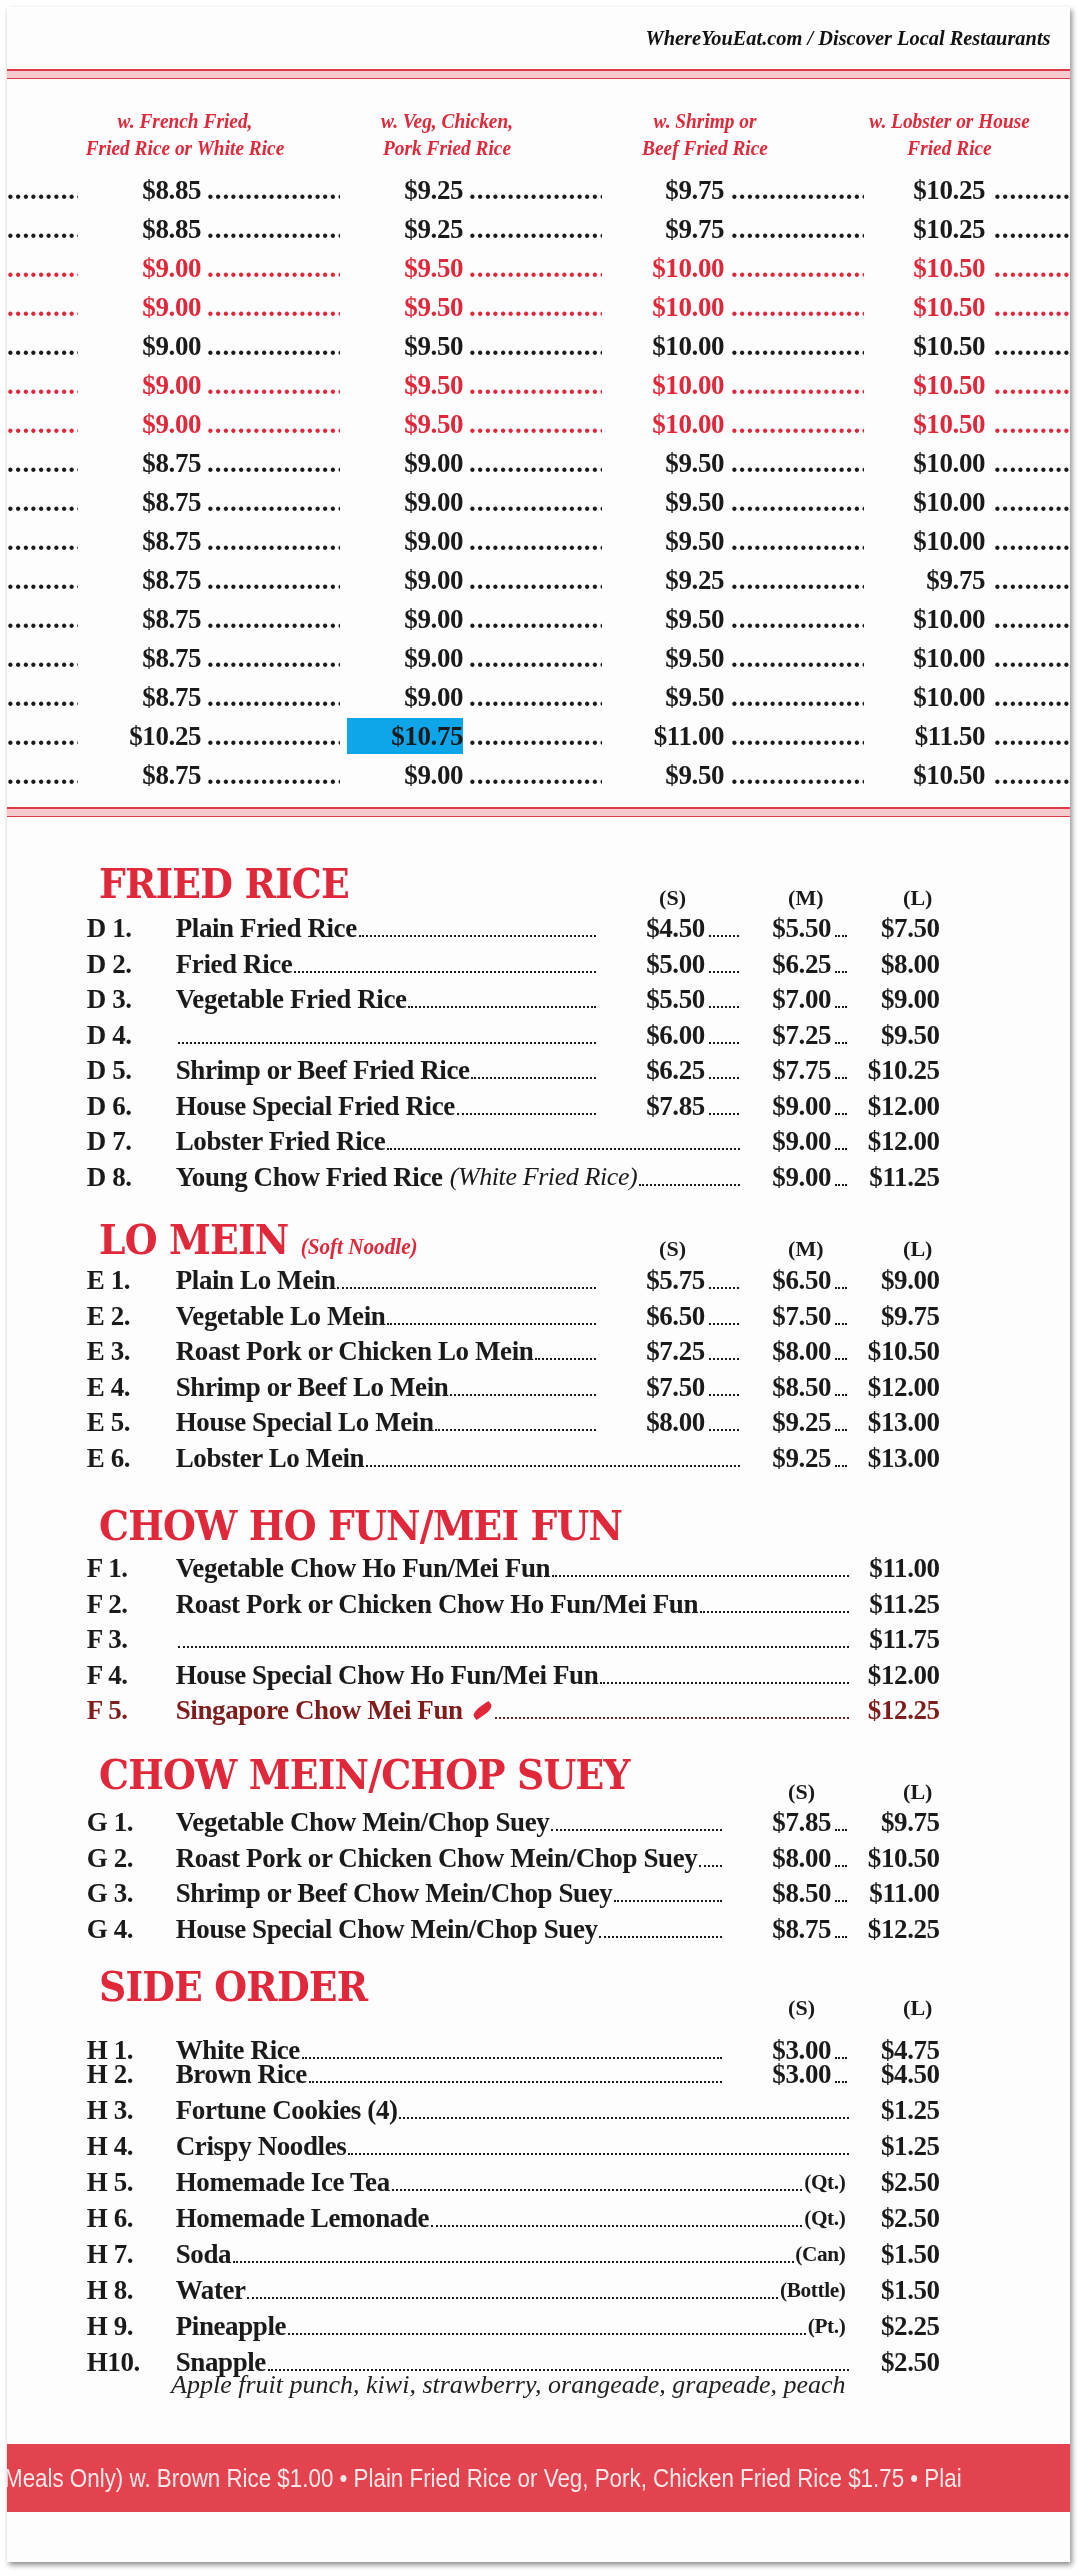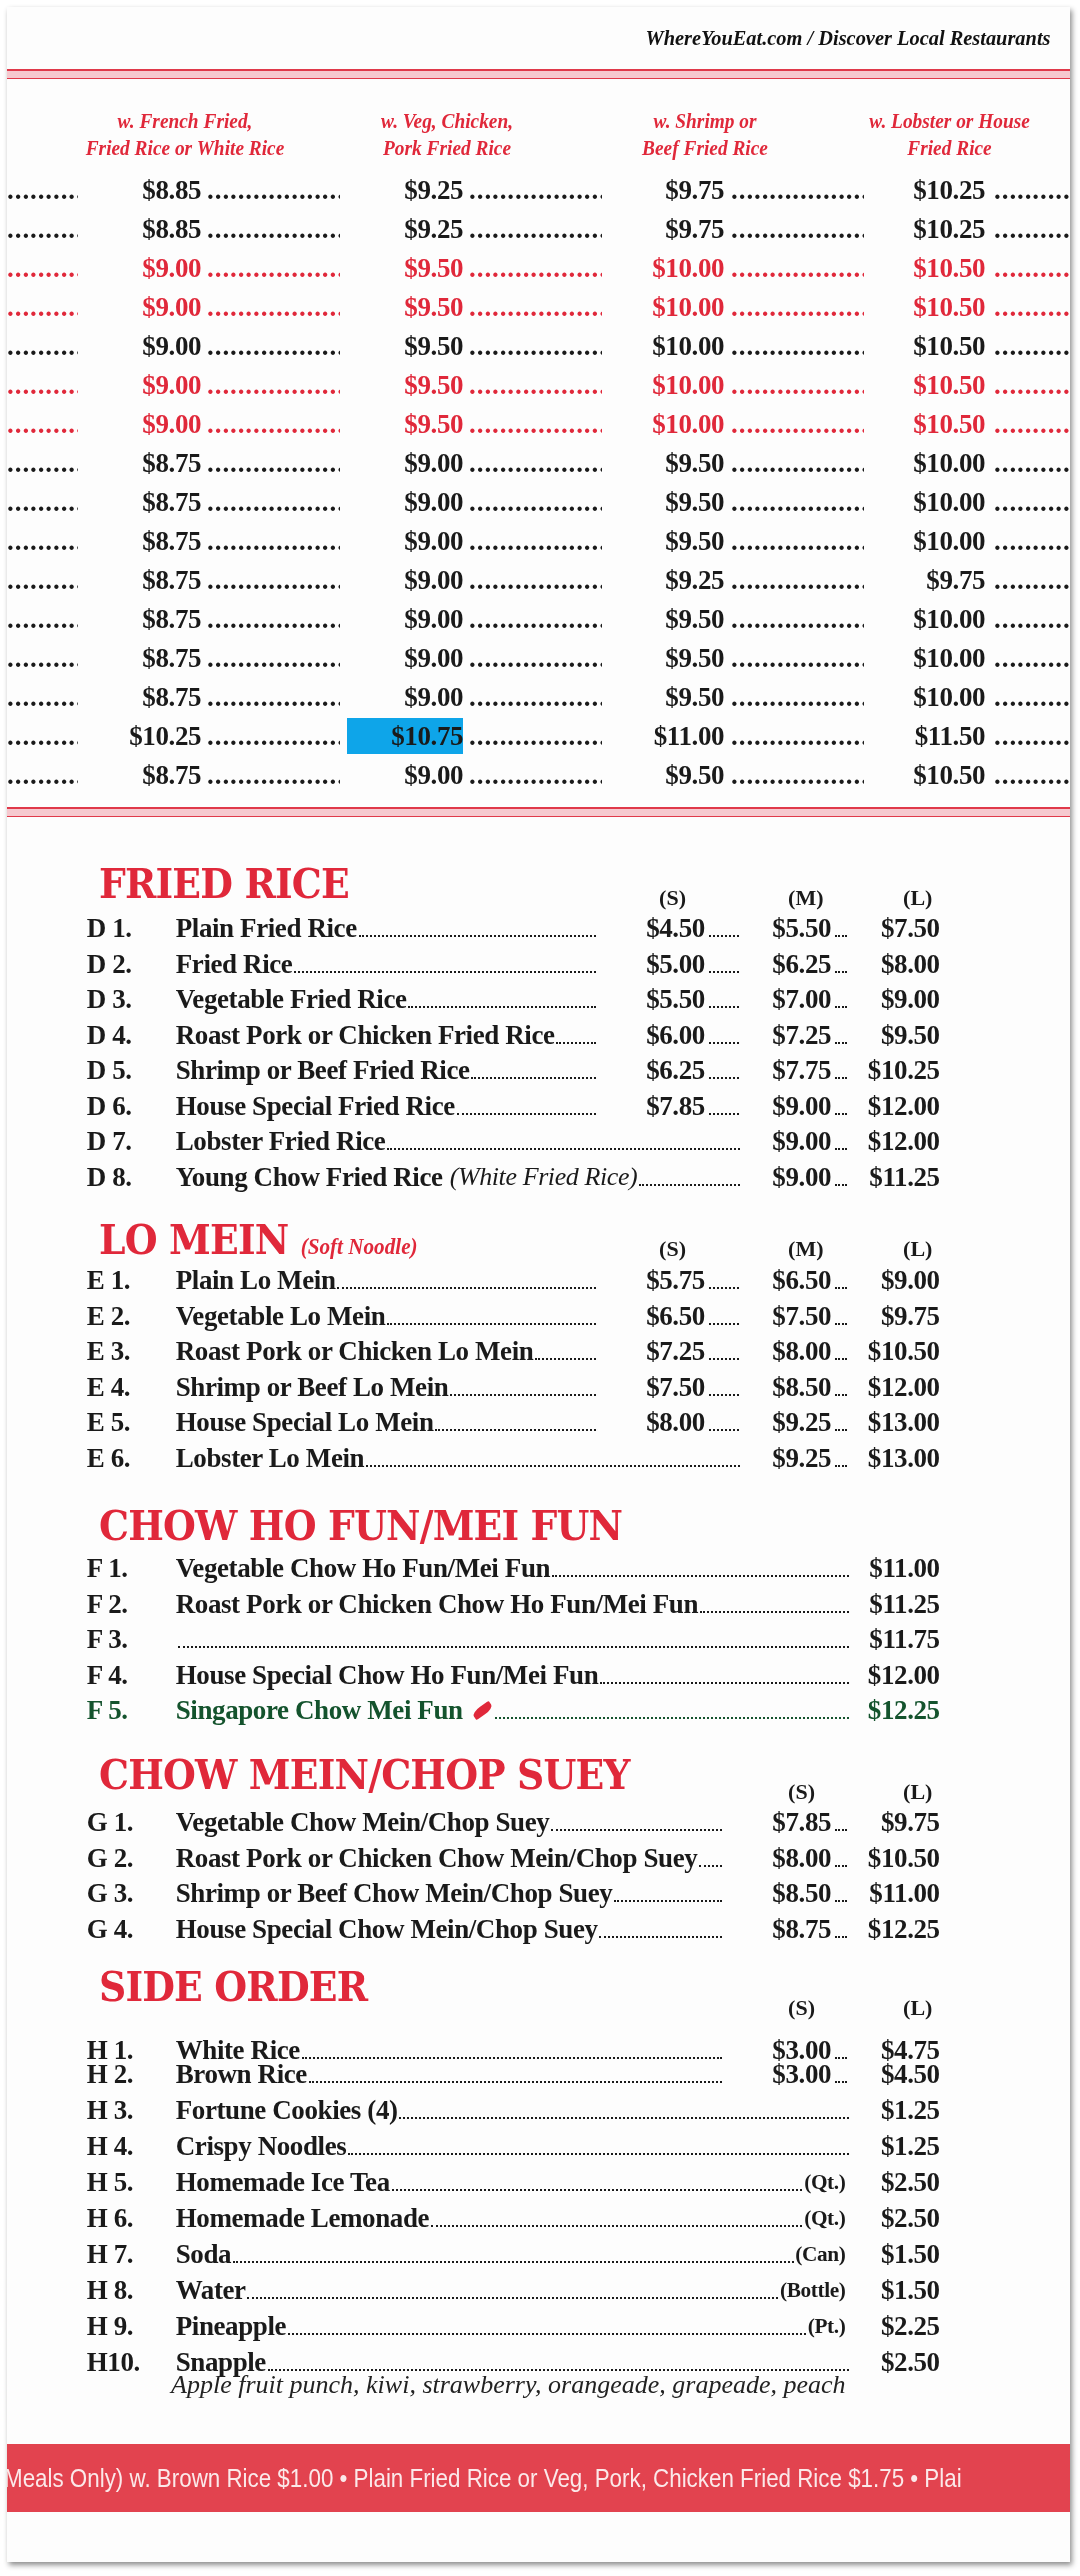--- a/index.html
+++ b/index.html
@@ -53,21 +53,21 @@
     font-family: "Liberation Serif", serif; font-style: italic;
     font-size: 23px; letter-spacing: 0; font-weight: bold;
   }
   .size-heads { position: absolute; font-weight: bold; font-size: 22px; }
   .size-heads span { position: absolute; top: 0; }
   .item {
     position: absolute; left: 0; width: 853px; height: 36px; font-weight: bold;
     font-size: 27px; line-height: 36px; display: flex; align-items: center;
     white-space: nowrap; letter-spacing: -0.4px;
   }
-  .item.red { color: #14532d; }
+  .item.red { color: #7f1d1d; }
   .item .code { width: 89px; flex: 0 0 89px; }
   .item .name { flex: 0 0 auto; }
   .item .note { font-style: italic; font-weight: normal; font-size: 26px; margin-left: 7.1px; }
   .item .fill {
     flex: 1 1 auto; overflow: hidden; margin: 0 1.8px;
     border-bottom: 2.7px dotted currentColor; height: 0.9px; align-self: flex-end; margin-bottom: 9px;
   }
   .item .unit { font-size: 21.3px; margin-right: 5.3px; }
   .item .p { flex: 0 0 auto; text-align: right; }
   .item .p.s { width: 107px; }
@@ -328,21 +328,20 @@
           <span class="name">Vegetable Fried Rice</span>
           <span class="fill"></span>
           <span class="p s">$5.50</span>
           <span class="gap"></span>
           <span class="p m">$7.00</span>
           <span class="gap2"></span>
           <span class="p l">$9.00</span>
         </div>
         <div class="item" style="top: 107px;">
           <span class="code">D 4.</span>
-          <span class="name">Roast Pork or Chicken Fried Rice</span>
           <span class="fill"></span>
           <span class="p s">$6.00</span>
           <span class="gap"></span>
           <span class="p m">$7.25</span>
           <span class="gap2"></span>
           <span class="p l">$9.50</span>
         </div>
         <div class="item" style="top: 142px;">
           <span class="code">D 5.</span>
           <span class="name">Shrimp or Beef Fried Rice</span>

